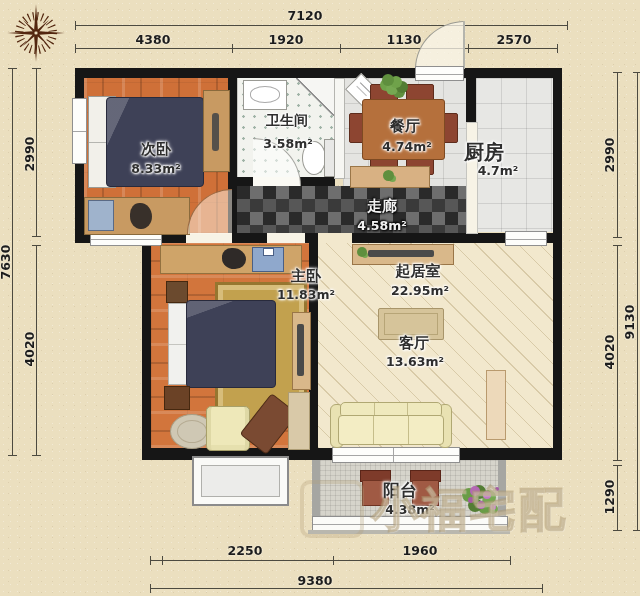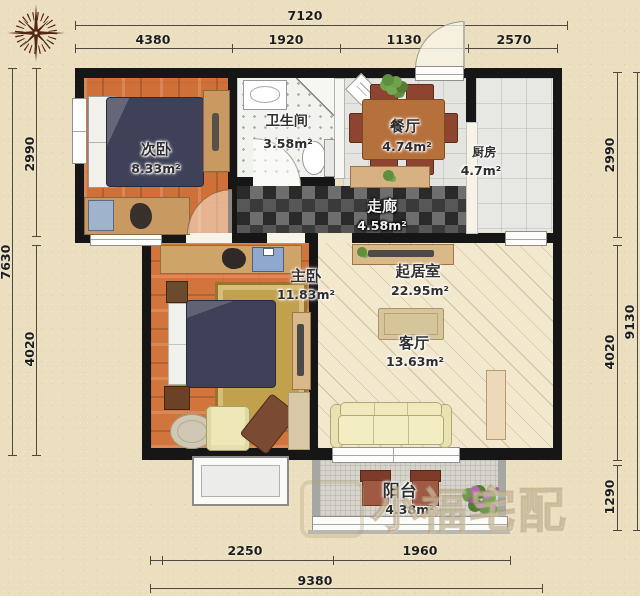--- a/index.html
+++ b/index.html
@@ -203,22 +203,22 @@
   <div class="furn" style="left:412px;top:480px;width:25px;height:24px;background:#a05a44;border:1px solid #6e3322"></div>
   <div class="plant" style="left:462px;top:488px;width:14px;height:14px;background:#6a9c46;box-shadow:10px -3px 0 #537d34,20px 2px 0 #76a852,6px 10px 0 #537d34,16px 12px 0 #6a9c46,24px 14px 0 -2px #76a852"></div>
   <div class="plant" style="left:470px;top:486px;width:10px;height:10px;background:#b468b4;box-shadow:12px 4px 0 -1px #c07cc0,-4px 9px 0 -2px #a55aa5,6px 14px 0 -1px #b468b4,18px 16px 0 -2px #c07cc0,22px -2px 0 -3px #a55aa5"></div>
 
   <div class="lbl name" style="left:156px;top:149px">次卧</div>
   <div class="lbl area" style="left:156px;top:168px">8.33m²</div>
   <div class="lbl name" style="left:287px;top:121px;font-size:14px">卫生间</div>
   <div class="lbl area" style="left:288px;top:143px">3.58m²</div>
   <div class="lbl name" style="left:405px;top:126px">餐厅</div>
   <div class="lbl area" style="left:407px;top:146px">4.74m²</div>
-  <div class="lbl name" style="left:484px;top:152px;font-size:12px">厨房</div>
-  <div class="lbl area" style="left:481px;top:170px">4.7m²</div>
+  <div class="lbl name" style="left:484px;top:152px;font-size:20px">厨房</div>
+  <div class="lbl area" style="left:498px;top:170px">4.7m²</div>
   <div class="lbl name" style="left:382px;top:206px;color:#f2f2f2;text-shadow:0 0 3px #000,1px 1px 2px #000, -1px -1px 2px #000">走廊</div>
   <div class="lbl area" style="left:382px;top:225px;color:#f2f2f2;text-shadow:0 0 3px #000,1px 1px 2px #000,-1px -1px 2px #000">4.58m²</div>
   <div class="lbl name" style="left:306px;top:276px">主卧</div>
   <div class="lbl area" style="left:306px;top:294px">11.83m²</div>
   <div class="lbl name" style="left:418px;top:271px">起居室</div>
   <div class="lbl area" style="left:420px;top:290px">22.95m²</div>
   <div class="lbl name" style="left:414px;top:343px">客厅</div>
   <div class="lbl area" style="left:415px;top:361px">13.63m²</div>
   <div class="lbl name big" style="left:400px;top:490px">阳台</div>
   <div class="lbl area" style="left:410px;top:509px">4.38m²</div>

